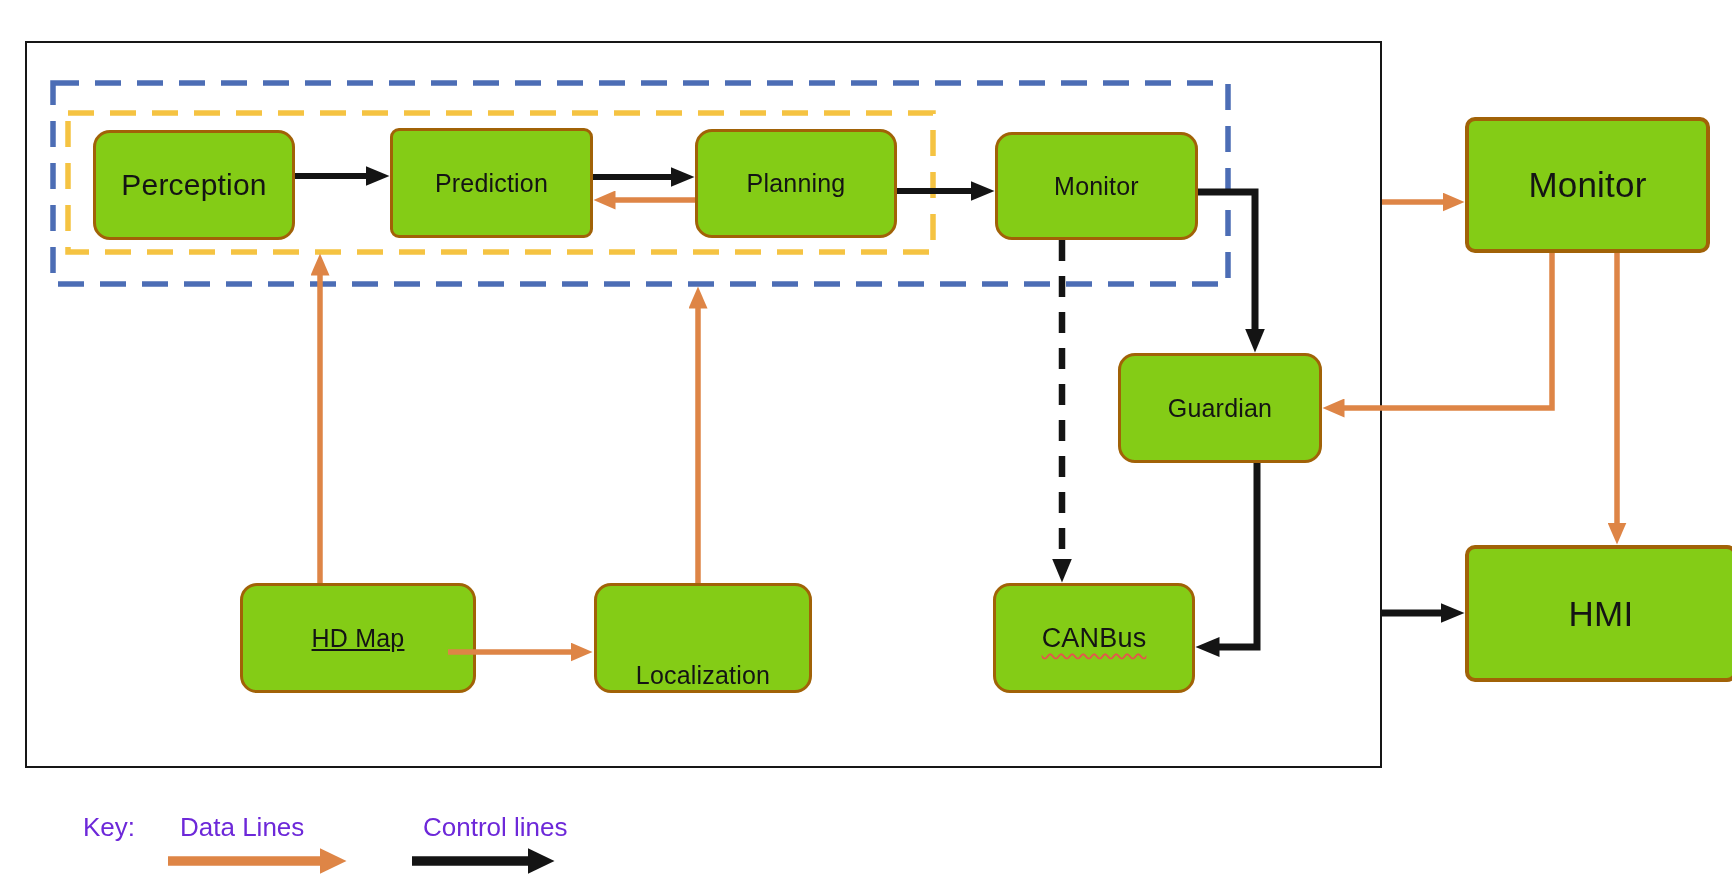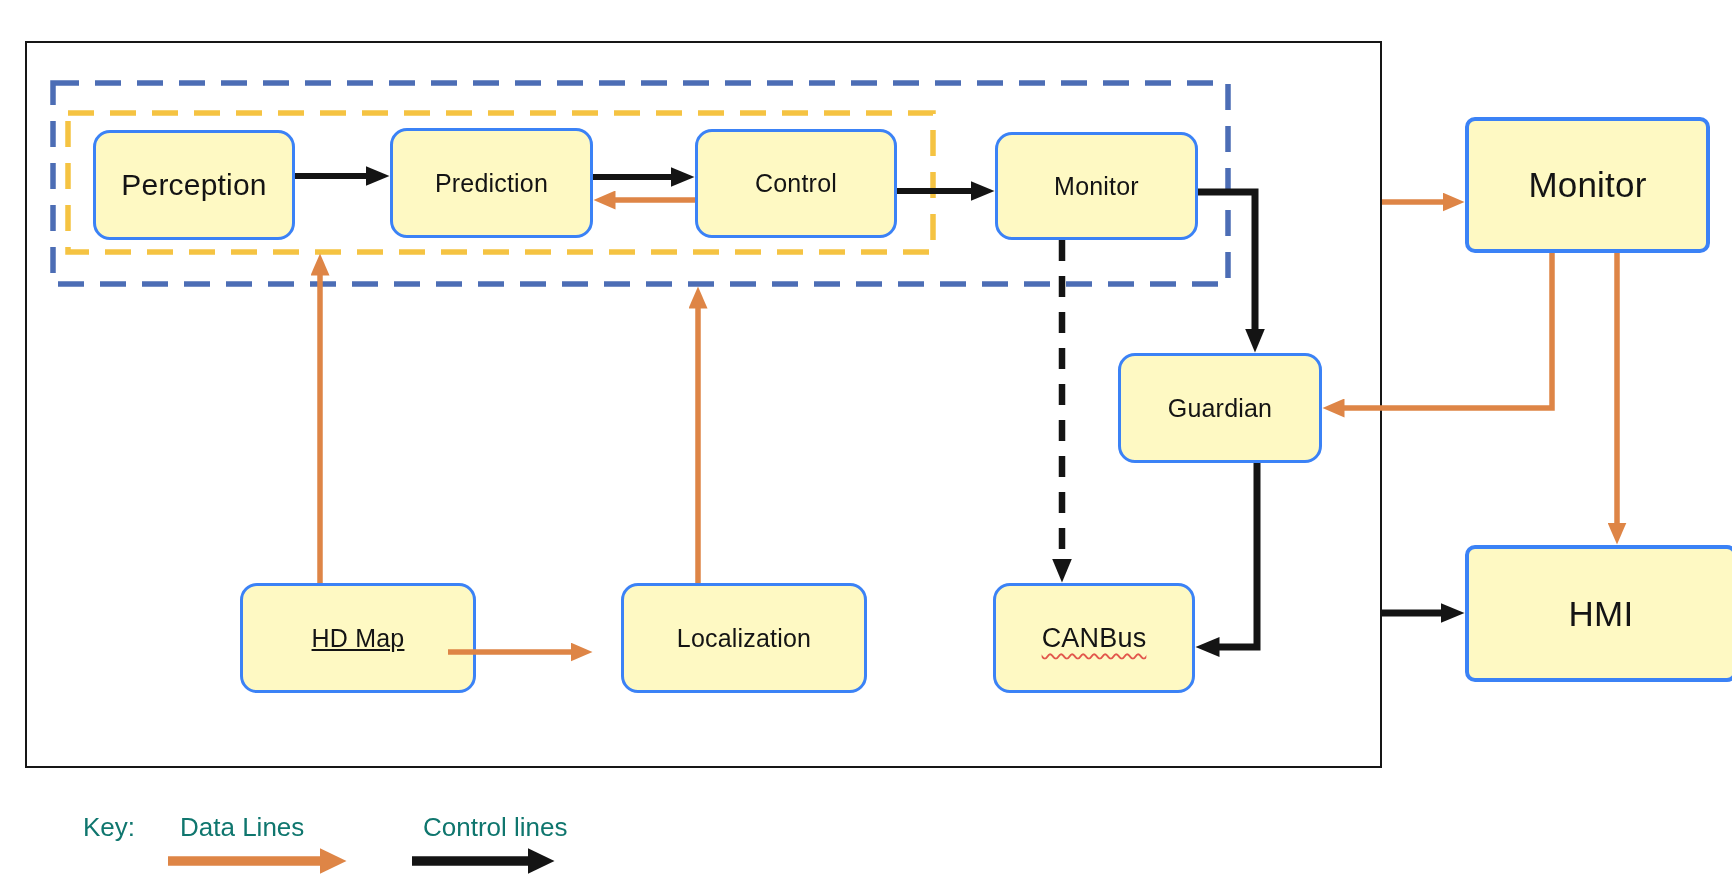--- a/index.html
+++ b/index.html
@@ -13,22 +13,22 @@
   }
   .outer-boundary{
     position:absolute;left:25px;top:41px;width:1357px;height:727px;
     border:2.5px solid #161616;
     box-sizing:border-box;
     background:transparent;
   }
   .node{
     position:absolute;
     box-sizing:border-box;
-    background:#fef9c3;
-    border:3px solid #3b82f6;
+    background:#84cc16;
+    border:3px solid #a16207;
     border-radius:17px;
     display:flex;align-items:center;justify-content:center;
     font-size:25px;
     letter-spacing:0.2px;
     z-index:2;
   }
   .node.big-frame{border-width:4px;border-radius:10px;font-size:35px;}
   .node .lbl{white-space:nowrap;}
   .wavy{
     text-decoration-line:underline;
@@ -37,54 +37,54 @@
     text-decoration-thickness:2px;
     text-underline-offset:6px;
   }
   svg.overlay{
     position:absolute;left:0;top:0;width:1732px;height:882px;
     z-index:3;pointer-events:none;
   }
   .legend-label{
     position:absolute;
     font-size:26px;
-    color:#0f766e;
+    color:#6d28d9;
     z-index:2;
     white-space:nowrap;
   }
 </style>
 </head>
 <body>
 
 <div class="canvas">
 
   <div class="outer-boundary"></div>
 
   <div class="node" style="left:93px;top:130px;width:202px;height:110px;font-size:30px;">
     <span class="lbl">Perception</span>
   </div>
-  <div class="node" style="left:390px;top:128px;width:203px;height:110px;">
+  <div class="node" style="left:390px;top:128px;width:203px;height:110px;border-radius:9px;">
     <span class="lbl">Prediction</span>
   </div>
   <div class="node" style="left:695px;top:129px;width:202px;height:109px;">
-    <span class="lbl">Control</span>
+    <span class="lbl">Planning</span>
   </div>
   <div class="node" style="left:995px;top:132px;width:203px;height:108px;">
     <span class="lbl">Monitor</span>
   </div>
   <div class="node" style="left:1118px;top:353px;width:204px;height:110px;text-align:right;">
     <span class="lbl">Guardian</span>
   </div>
   <div class="node" style="left:993px;top:583px;width:202px;height:110px;font-size:27px;">
     <span class="lbl wavy">CANBus</span>
   </div>
   <div class="node" style="left:240px;top:583px;width:236px;height:110px;text-decoration:underline;">
     <span class="lbl">HD Map</span>
   </div>
-  <div class="node" style="left:621px;top:583px;width:246px;height:110px;">
+  <div class="node" style="left:594px;top:583px;width:218px;height:110px;align-items:flex-end;">
     <span class="lbl">Localization</span>
   </div>
   <div class="node big-frame" style="left:1465px;top:117px;width:245px;height:136px;">
     <span class="lbl">Monitor</span>
   </div>
   <div class="node big-frame" style="left:1465px;top:545px;width:272px;height:137px;">
     <span class="lbl">HMI</span>
   </div>
 
   <div class="legend-label" style="left:83px;top:812px;">Key:</div>

